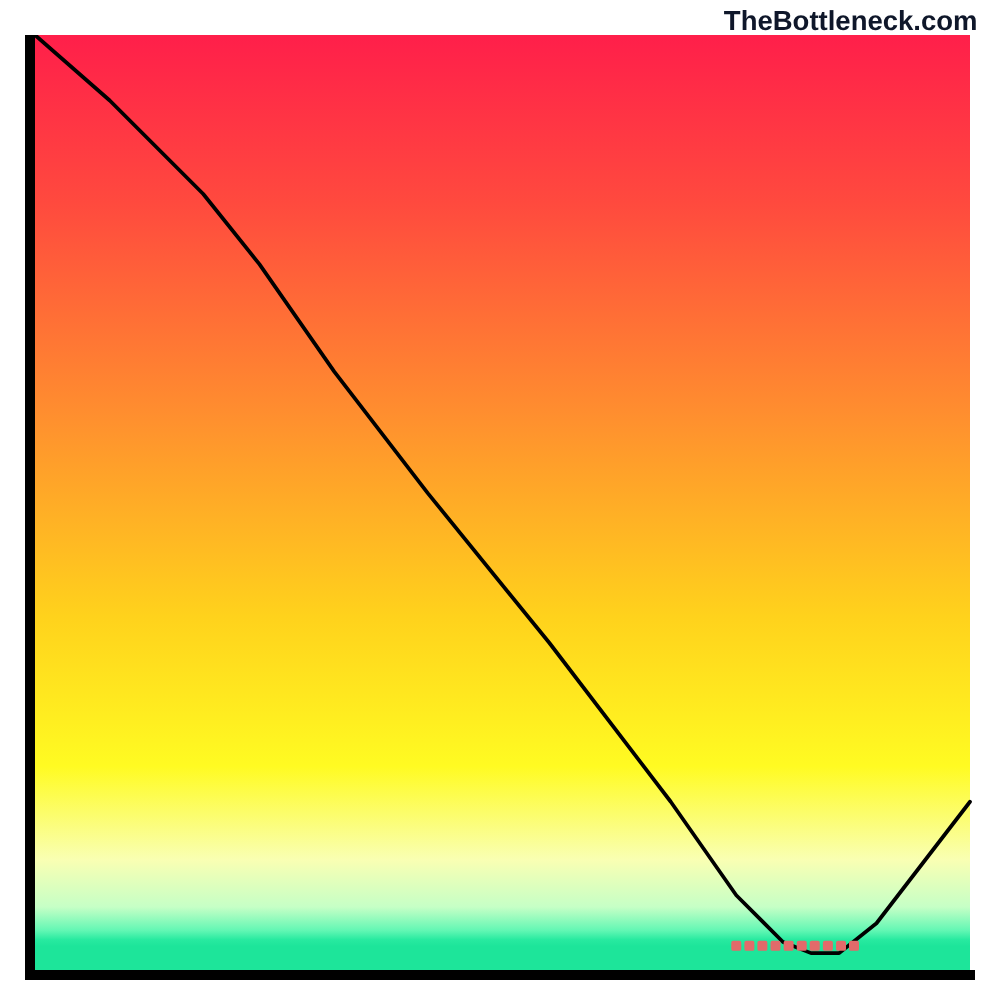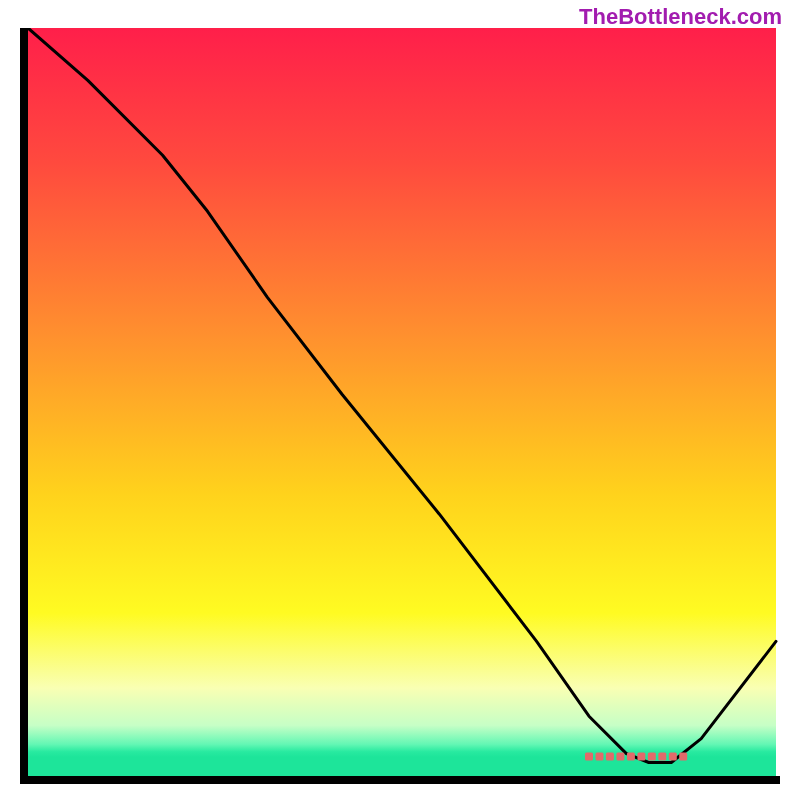--- a/index.html
+++ b/index.html
@@ -10,21 +10,21 @@
     font-family: Arial, Helvetica, sans-serif;
     background: #fff;
     position: relative;
   }
   .watermark {
     position: absolute;
     top: 4px;
     right: 18px;
     font-size: 22px;
     font-weight: bold;
-    color: #a21caf;
+    color: #0f172a;
     letter-spacing: 0;
   }
   .plot-wrap {
     position: absolute;
     left: 20px;
     top: 28px;
     width: 760px;
     height: 756px;
   }
   svg { display: block; }

